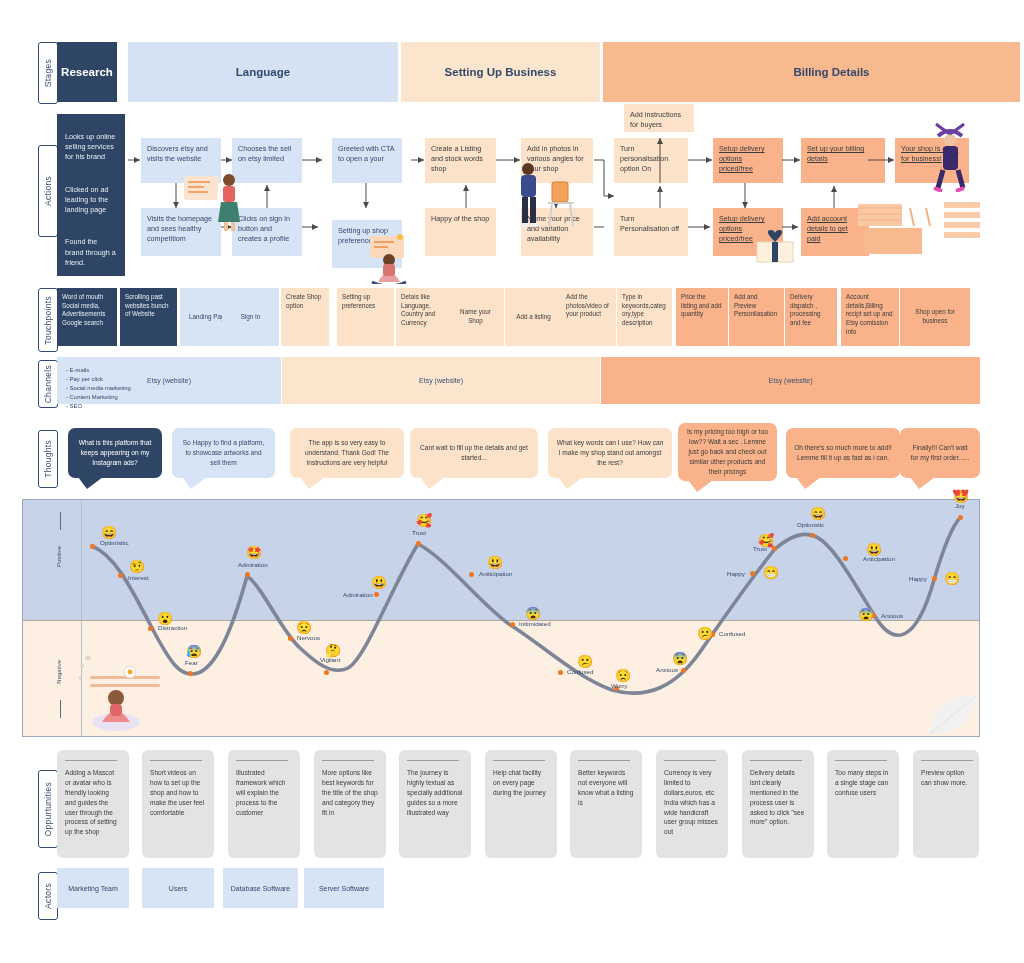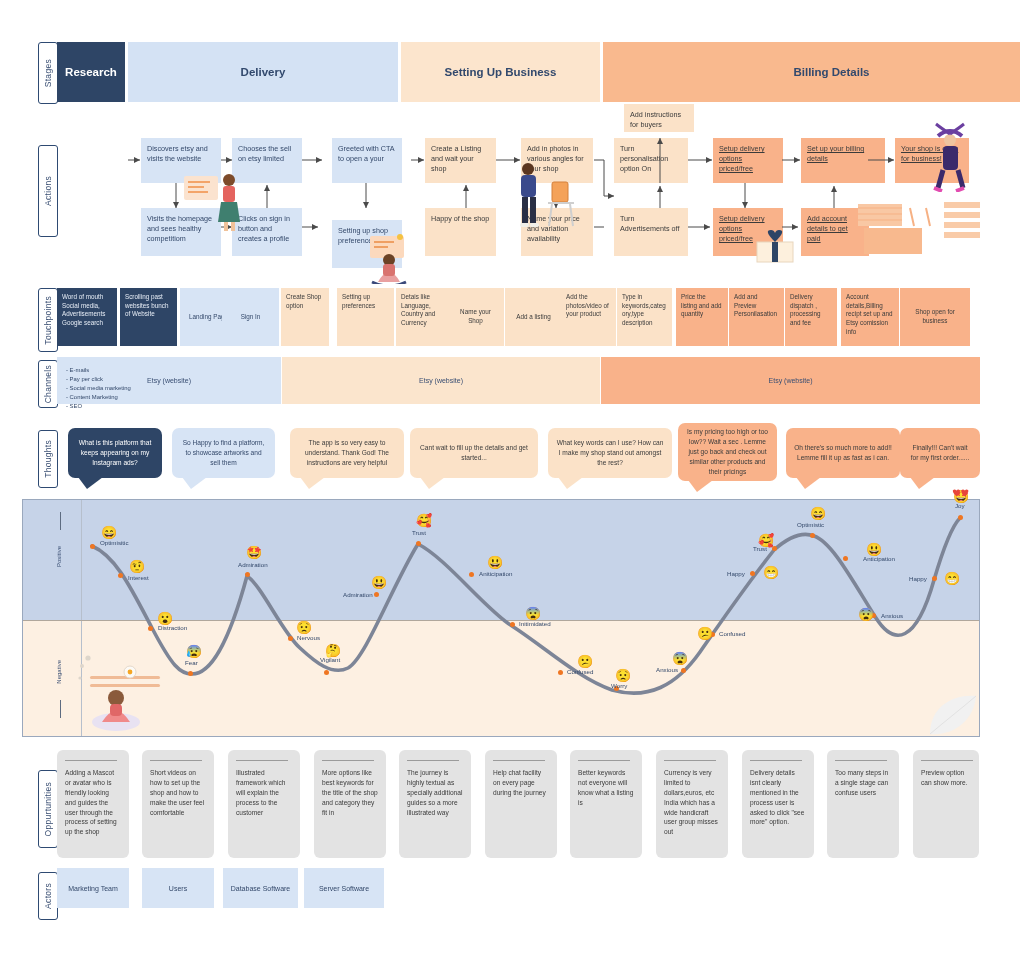--- a/index.html
+++ b/index.html
@@ -83,43 +83,48 @@
 </style>
 </head>
 <body>
 
 <div class="canvas">
 
   <div class="rowlabel" style="left:38px;top:42px;width:18px;height:60px;">
     <span>Stages</span>
   </div>
   <div id="stages-host">
-      <div class="stage dark" style="left:57px;top:42px;width:68px;height:60px;">Research</div>
-      <div class="stage blue" style="left:128px;top:42px;width:270px;height:60px;">Delivery</div>
+      <div class="stage dark" style="left:57px;top:42px;width:60px;height:60px;">Research</div>
+      <div class="stage blue" style="left:128px;top:42px;width:270px;height:60px;">Language</div>
       <div class="stage cream" style="left:401px;top:42px;width:199px;height:60px;">Setting Up Business</div>
       <div class="stage peach" style="left:603px;top:42px;width:377px;height:60px;">Billing Details</div>
     </div>
 
   <div class="rowlabel" style="left:38px;top:145px;width:18px;height:90px;">
     <span>Actions</span>
+  </div>
+  <div class="box dark" style="left:57px;top:114px;width:68px;height:162px;padding:18px 8px;">
+    <div style="margin-bottom:22px;">Looks up online selling services for his brand</div>
+    <div style="margin-bottom:22px;">Clicked on ad leading to the landing page</div>
+    <div>Found the brand through a friend.</div>
   </div>
   <div id="actions-host">
       <div class="box blue" style="left:141px;top:138px;width:80px;height:45px;">Discovers etsy and visits the website</div>
       <div class="box blue" style="left:141px;top:208px;width:80px;height:48px;">Visits the homepage and sees healthy competitiom</div>
       <div class="box blue" style="left:232px;top:138px;width:70px;height:45px;">Chooses the sell on etsy limited</div>
       <div class="box blue" style="left:232px;top:208px;width:70px;height:48px;">Clicks on sign in button and  creates a profile</div>
       <div class="box blue" style="left:332px;top:138px;width:70px;height:45px;">Greeted with CTA to open a your</div>
       <div class="box blue" style="left:332px;top:220px;width:70px;height:48px;">Setting up shop preferences</div>
-      <div class="box cream" style="left:425px;top:138px;width:71px;height:45px;">Create a Listing and wait your shop</div>
+      <div class="box cream" style="left:425px;top:138px;width:71px;height:45px;">Create a Listing and stock words shop</div>
       <div class="box cream" style="left:425px;top:208px;width:71px;height:48px;">Happy of the shop</div>
       <div class="box cream" style="left:521px;top:138px;width:72px;height:45px;">Add in photos in various angles for your shop</div>
       <div class="box cream" style="left:521px;top:208px;width:72px;height:48px;">Name your price and variation availability</div>
       <div class="box cream" style="left:624px;top:104px;width:70px;height:28px;">Add instructions for buyers</div>
       <div class="box cream" style="left:614px;top:138px;width:74px;height:45px;">Turn personalisation option On</div>
-      <div class="box cream" style="left:614px;top:208px;width:74px;height:48px;">Turn Advertisements off</div>
+      <div class="box cream" style="left:614px;top:208px;width:74px;height:48px;">Turn Personalisation off</div>
       <div class="box peach" style="left:713px;top:138px;width:70px;height:45px;">Setup delivery options priced/free</div>
       <div class="box peach" style="left:713px;top:208px;width:70px;height:48px;">Setup delivery options priced/free</div>
       <div class="box peach" style="left:801px;top:138px;width:84px;height:45px;">Set up your billing details</div>
       <div class="box peach" style="left:801px;top:208px;width:68px;height:48px;">Add account details to  get paid</div>
       <div class="box peach" style="left:895px;top:138px;width:74px;height:45px;">Your shop is open for business!</div>
     </div>
   <svg class="deco" width="1024" height="300" style="left:0;top:0;">
     <g stroke="#4a4a4a" stroke-width="1" fill="none">
       <path d="M128,160 L140,160"></path>
         <path d="M221,160 L232,160"></path>

